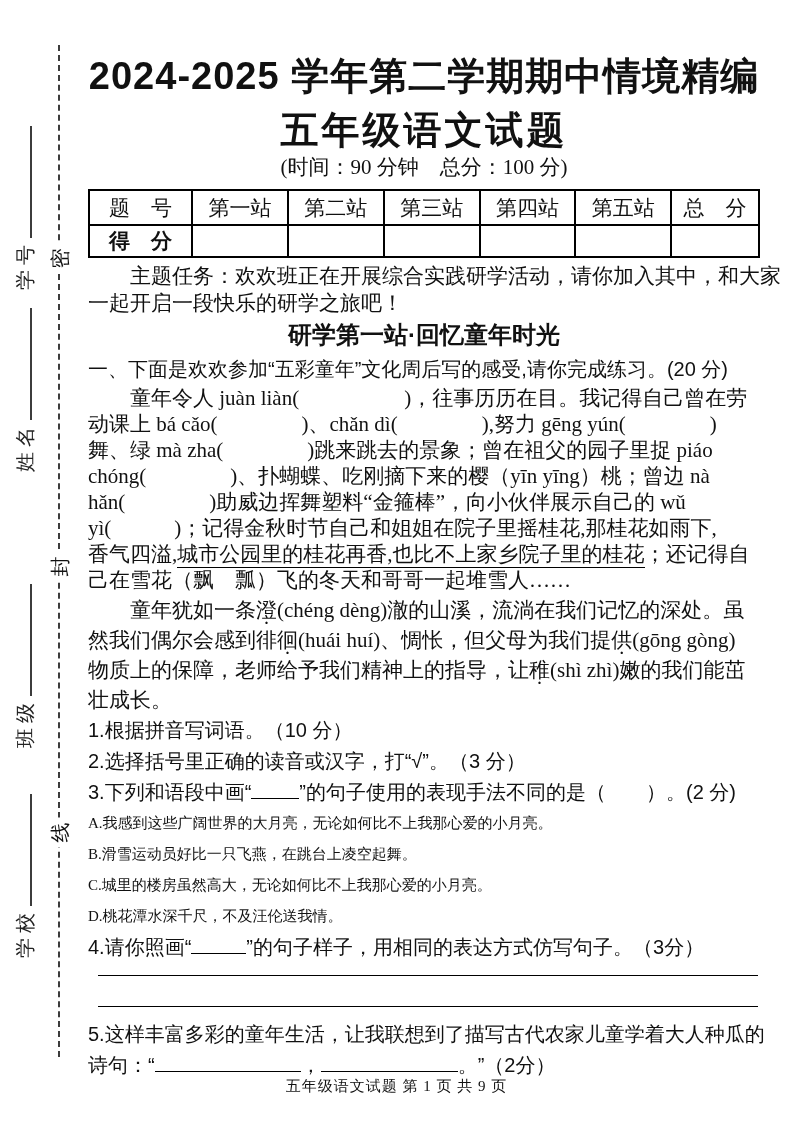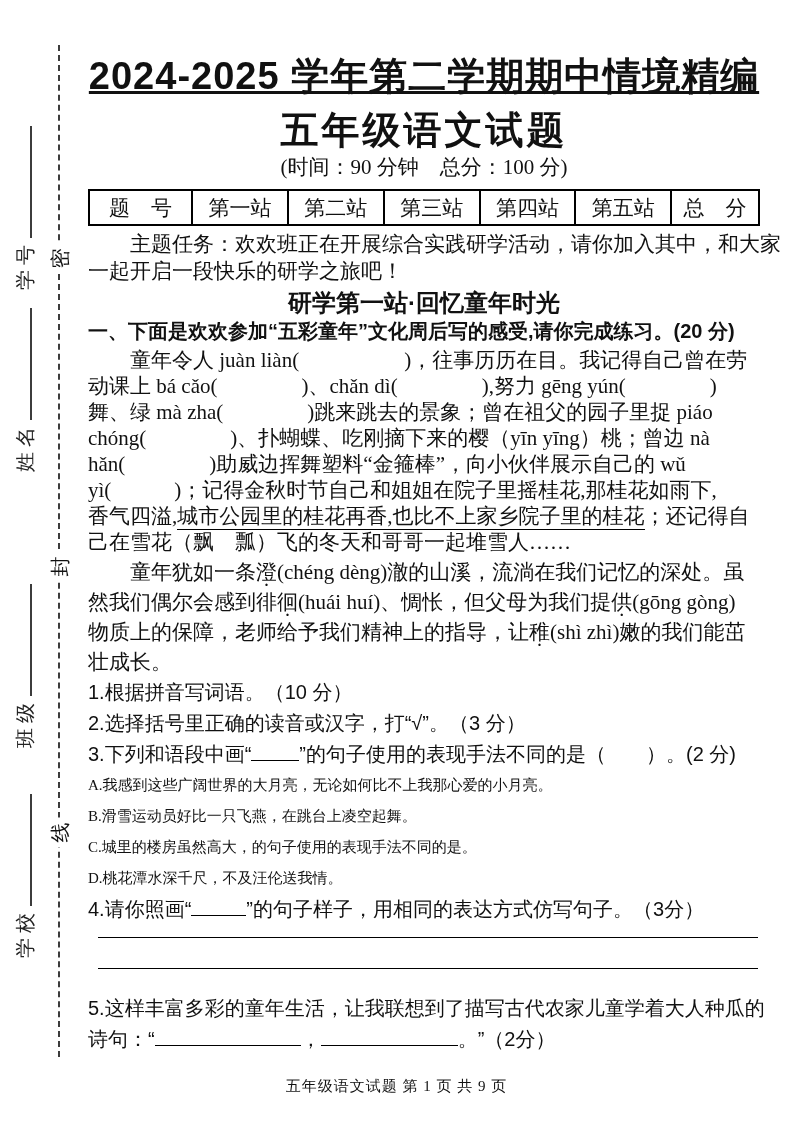--- a/index.html
+++ b/index.html
@@ -10,34 +10,34 @@
   
   .seal-dash{position:absolute;left:58px;top:45px;height:1012px;width:0;border-left:2px dashed #3c3c3c;}
   .seal-char{position:absolute;left:45px;width:30px;text-align:center;background:#fff;z-index:2;
              font-size:20px;padding:5px 0;transform:rotate(-90deg);}
   .id-field{position:absolute;left:12px;transform:rotate(-90deg);transform-origin:0 0;
             white-space:nowrap;font-size:20px;letter-spacing:5px;color:#222;}
   .vblank{display:inline-block;width:112px;height:4px;border-bottom:2px solid #3c3c3c;margin-left:2px;}
 
   
   .content{position:absolute;left:88px;top:42px;width:672px;}
-  .title{font-size:38px;font-weight:bold;text-align:center;line-height:52px;margin-top:8px;letter-spacing:1px;text-decoration:underline;}
+  .title{font-size:38px;font-weight:bold;text-align:center;line-height:52px;margin-top:8px;letter-spacing:1px;}
   .subtitle{font-size:38px;font-weight:bold;text-align:center;line-height:48px;margin-top:4px;letter-spacing:3px;}
   .time{font-size:21px;text-align:center;margin-top:0;line-height:26px;white-space:pre;}
 
   table.score{width:100%;border-collapse:collapse;table-layout:fixed;margin-top:9px;}
   table.score th,table.score td{border:2px solid #000;padding:0;text-align:center;}
   table.score th{height:33px;font-size:21px;font-weight:normal;font-family:"Liberation Sans","DejaVu Sans",sans-serif;}
   table.score td{height:30px;font-size:21px;}
   td.rowlabel{font-weight:bold;font-family:"Liberation Sans","DejaVu Sans",sans-serif;}
 
   .theme{margin-top:5px;font-size:21px;line-height:27px;}
   .pline{white-space:pre;}
   .section-title{font-size:24px;font-weight:bold;text-align:center;margin-top:4px;line-height:28px;}
-  .qhead{font-size:20px;font-weight:bold;line-height:28px;white-space:pre;}
+  .qhead{font-size:20px;font-weight:normal;margin-top:6px;line-height:28px;white-space:pre;}
   .para{font-size:21px;line-height:26px;margin-top:2px;}
   .para2{margin-top:2px;}
   .para2 .pline{line-height:30px;font-family:Liberation Serif, serif;}
   .qblock{margin-top:0;}
   .qline{font-size:20px;line-height:31px;white-space:pre;}
   .opt{font-size:15px;line-height:31px;white-space:pre;}
   .u{border-bottom:1.5px solid #000;padding-bottom:1px;}
   .blank{display:inline-block;height:1.05em;border-bottom:1.5px solid #000;vertical-align:baseline;}
   .edot{position:relative;}
   .edot::after{content:"\00B7";position:absolute;left:50%;transform:translateX(-50%);
@@ -88,20 +88,29 @@
       <tbody>
       <tr>
         <th>题　号</th>
         <th>第一站</th>
         <th>第二站</th>
         <th>第三站</th>
         <th>第四站</th>
         <th>第五站</th>
         <th>总　分</th>
       </tr>
+      <tr>
+        <td class="rowlabel">得　分</td>
+        <td></td>
+        <td></td>
+        <td></td>
+        <td></td>
+        <td></td>
+        <td></td>
+      </tr>
       </tbody>
     </table>
 
     <div class="theme">
         <div class="pline">　　主题任务：欢欢班正在开展综合实践研学活动，请你加入其中，和大家</div>
         <div class="pline">一起开启一段快乐的研学之旅吧！</div>
       </div>
     <div class="section-title sans">研学第一站·回忆童年时光</div>
     <div class="qhead sans">一、下面是欢欢参加“五彩童年”文化周后写的感受,请你完成练习。(20 分)</div>
 
@@ -121,26 +130,26 @@
         <div class="pline"><span>物质上的保障，老师给予我们精神上的指导，让</span><span class="edot">稚</span><span>(shì zhì)嫩的我们能茁</span></div>
         <div class="pline"><span>壮成长。</span></div>
       </div>
 
     <div class="qblock">
       <div class="qline sans">1.根据拼音写词语。（10 分）</div>
       <div class="qline sans">2.选择括号里正确的读音或汉字，打“√”。（3 分）</div>
       <div class="qline sans"><span>3.下列和语段中画“</span><span class="blank" style="width: 48px;"></span><span>”的句子使用的表现手法不同的是（　　）。(2 分)</span></div>
       <div class="opt">A.我感到这些广阔世界的大月亮，无论如何比不上我那心爱的小月亮。</div>
       <div class="opt">B.滑雪运动员好比一只飞燕，在跳台上凌空起舞。</div>
-      <div class="opt">C.城里的楼房虽然高大，的句子使用的表现手法不同的是。</div>
+      <div class="opt">C.城里的楼房虽然高大，无论如何比不上我那心爱的小月亮。</div>
       <div class="opt">D.桃花潭水深千尺，不及汪伦送我情。</div>
       <div class="qline sans"><span>4.请你照画“</span><span class="blank" style="width: 55px;"></span><span>”的句子样子，用相同的表达方式仿写句子。（3分）</span></div>
     </div>
 
     <div class="answer-line first"></div>
     <div class="answer-line second"></div>
 
-    <div class="qline sans" style="margin-top:24px">5.这样丰富多彩的童年生活，让我联想到了描写古代农家儿童学着大人种瓜的</div>
+    <div class="qline sans" style="margin-top:12px">5.这样丰富多彩的童年生活，让我联想到了描写古代农家儿童学着大人种瓜的</div>
     <div class="qline sans"><span>诗句：“</span><span class="blank" style="width: 146px;"></span><span>，</span><span class="blank" style="width: 137px;"></span><span>。”（2分）</span></div>
   </div>
 
   <div class="footer">五年级语文试题 第 1 页 共 9 页</div>
 </div>
 
 </body></html>

